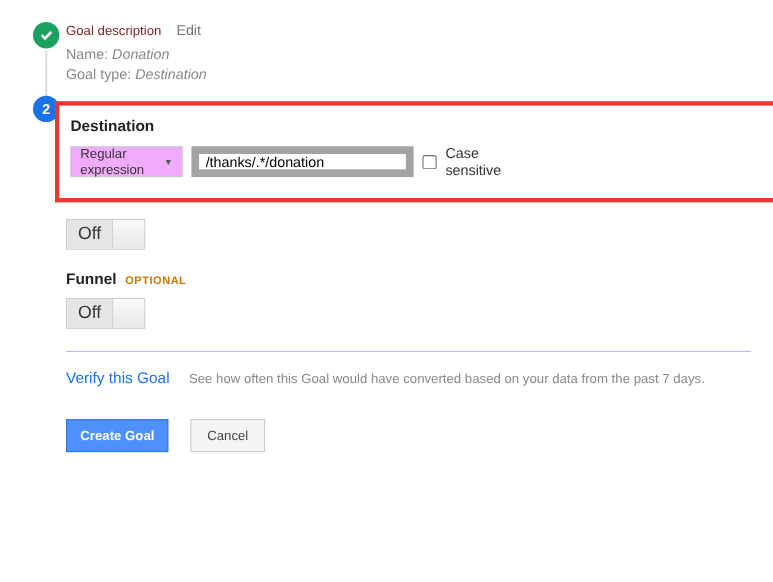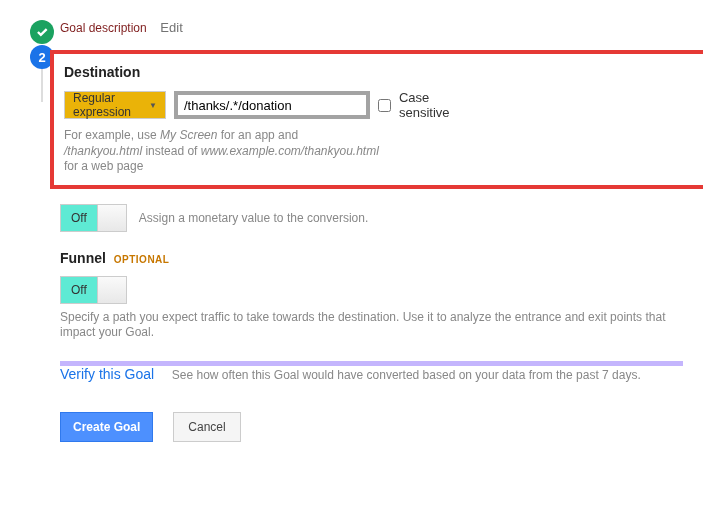--- a/index.html
+++ b/index.html
@@ -11,98 +11,99 @@
     .step-line { position: absolute; left: 21px; top: 26px; width: 2px; background: #ddd; }
     .step1 .step-line { height: 56px; }
     .step-title { font-size: 12px; color: #7f1d1d; display: inline-block; }
     .edit-link { color: #737373; font-size: 13px; margin-left: 10px; cursor: pointer; }
     .step-meta { color: #888; font-size: 13px; margin-top: 6px; line-height: 1.4; }
     .step-meta .italic { font-style: italic; }
     .section { padding-left: 40px; margin-top: 15px; }
     .highlight-box { border: 4px solid #e53935; padding: 10px; margin-left: -10px; margin-right: 360px; padding-right: 360px; margin-bottom: 15px; width: 315px; box-sizing: content-box; position: relative; }
     .section-title { font-size: 14px; font-weight: bold; color: #222; margin-bottom: 10px; }
     .row { display: flex; align-items: center; gap: 8px; margin-bottom: 8px; flex-wrap: nowrap; }
-    .dropdown { border: 1px solid #ccc; background: #eab308; padding: 5px 8px; font-size: 12px; display: inline-flex; align-items: center; gap: 18px; cursor: pointer; height: 28px; }
+    .dropdown { border: 1px solid #ccc; background: #f0abfc; padding: 5px 8px; font-size: 12px; display: inline-flex; align-items: center; gap: 18px; cursor: pointer; height: 28px; }
     .dropdown .tri { font-size: 8px; color: #555; }
-    .text-input { border: 4px solid #a3a3a3; padding: 5px 6px; font-size: 13px; width: 384px; height: 28px; outline: none; }
+    .text-input { border: 7px solid #a3a3a3; padding: 5px 6px; font-size: 13px; width: 384px; height: 28px; outline: none; }
     .checkbox { width: 13px; height: 13px; }
     .helper { color: #888; font-size: 12px; line-height: 1.3; }
     .helper .italic { font-style: italic; }
     .optional { color: #c77700; font-size: 10px; font-weight: bold; letter-spacing: 0.5px; margin-left: 4px; }
     .toggle { display: inline-flex; border: 1px solid #ccc; height: 28px; margin-right: 12px; }
-    .toggle-label { padding: 5px 10px; font-size: 12px; background: #5eead4; border-right: 1px solid #ccc; display: flex; align-items: center; }
+    .toggle-label { padding: 5px 10px; font-size: 16px; background: #e5e5e5; border-right: 1px solid #ccc; display: flex; align-items: center; }
     .toggle-handle { width: 28px; background: linear-gradient(#fafafa, #e8e8e8); }
     .sub-row { display: flex; align-items: center; margin-bottom: 6px; }
     .sub-helper { color: #888; font-size: 12px; }
-    .verify-row { border-top: 5px solid #c4b5fd; margin-top: 20px; padding-bottom: 10px; }
+    .verify-row { border-top: 1px solid #c4b5fd; margin-top: 20px; padding-top: 15px; padding-bottom: 10px; }
     .verify-link { color: #1a73e8; font-size: 14px; margin-right: 14px; cursor: pointer; }
     .verify-text { color: #888; font-size: 12px; }
     .btn-row { margin-top: 20px; display: flex; gap: 20px; }
     .btn-primary { background: #4d90fe; color: #fff; border: 1px solid #3079ed; padding: 7px 12px; font-size: 12px; font-weight: bold; cursor: pointer; }
     .btn-secondary { background: #f5f5f5; color: #444; border: 1px solid #ccc; padding: 7px 14px; font-size: 12px; cursor: pointer; }
     .check-svg { width: 14px; height: 14px; }
     .dest-wrap { position: relative; }
   </style>
 </head>
 <body>
 
 <div class="step step1">
   <div class="step-icon done">
     <svg class="check-svg" viewBox="0 0 24 24" fill="none" stroke="#fff" stroke-width="4">
         <path d="M5 12l5 5L20 7"></path>
       </svg>
   </div>
   <div class="step-line"></div>
   <span class="step-title">Goal description</span>
   <span class="edit-link">Edit</span>
+  <div class="step-meta">
+    <span>Name:</span>
+    <span class="italic">Donation</span><br>
+    <span>Goal type:</span>
+    <span class="italic">Destination</span>
+  </div>
 </div>
 
 <div class="step step2">
   <div class="step-icon active">2</div>
 </div>
 
 <div class="section dest-wrap">
   <div class="highlight-box">
     <div class="section-title">Destination</div>
     <div class="row">
       <div class="dropdown">
         <span>Regular expression</span>
         <span class="tri">▼</span>
       </div>
       <input type="text" class="text-input" value="/thanks/.*/donation" style="">
       <input type="checkbox" class="checkbox" style="">
       <span>Case sensitive</span>
     </div>
-    <div class="helper">
-      <span>For example, use </span><span class="italic">My Screen</span><span> for an app and </span><span class="italic">/thankyou.html</span><span> instead of </span><span class="italic">www.example.com/thankyou.html</span><span> for a web page</span>
-    </div>
   </div>
 
   <div style="margin-bottom: 18px;">
     <div class="sub-row">
       <div class="toggle">
         <div class="toggle-label">Off</div>
         <div class="toggle-handle"></div>
       </div>
-      <span class="sub-helper">Assign a monetary value to the conversion.</span>
     </div>
   </div>
 
   <div style="margin-bottom: 10px;">
     <div class="section-title">
       <span>Funnel</span>
       <span class="optional">OPTIONAL</span>
     </div>
     <div class="sub-row">
       <div class="toggle">
         <div class="toggle-label">Off</div>
         <div class="toggle-handle"></div>
       </div>
     </div>
-    <div class="helper" style="margin-top:4px; max-width: 620px;">Specify a path you expect traffic to take towards the destination. Use it to analyze the entrance and exit points that impact your Goal.</div>
   </div>
 
   <div class="verify-row">
     <span class="verify-link">Verify this Goal</span>
     <span class="verify-text">See how often this Goal would have converted based on your data from the past 7 days.</span>
   </div>
 
   <div class="btn-row">
     <button class="btn-primary">Create Goal</button>
     <button class="btn-secondary">Cancel</button>

